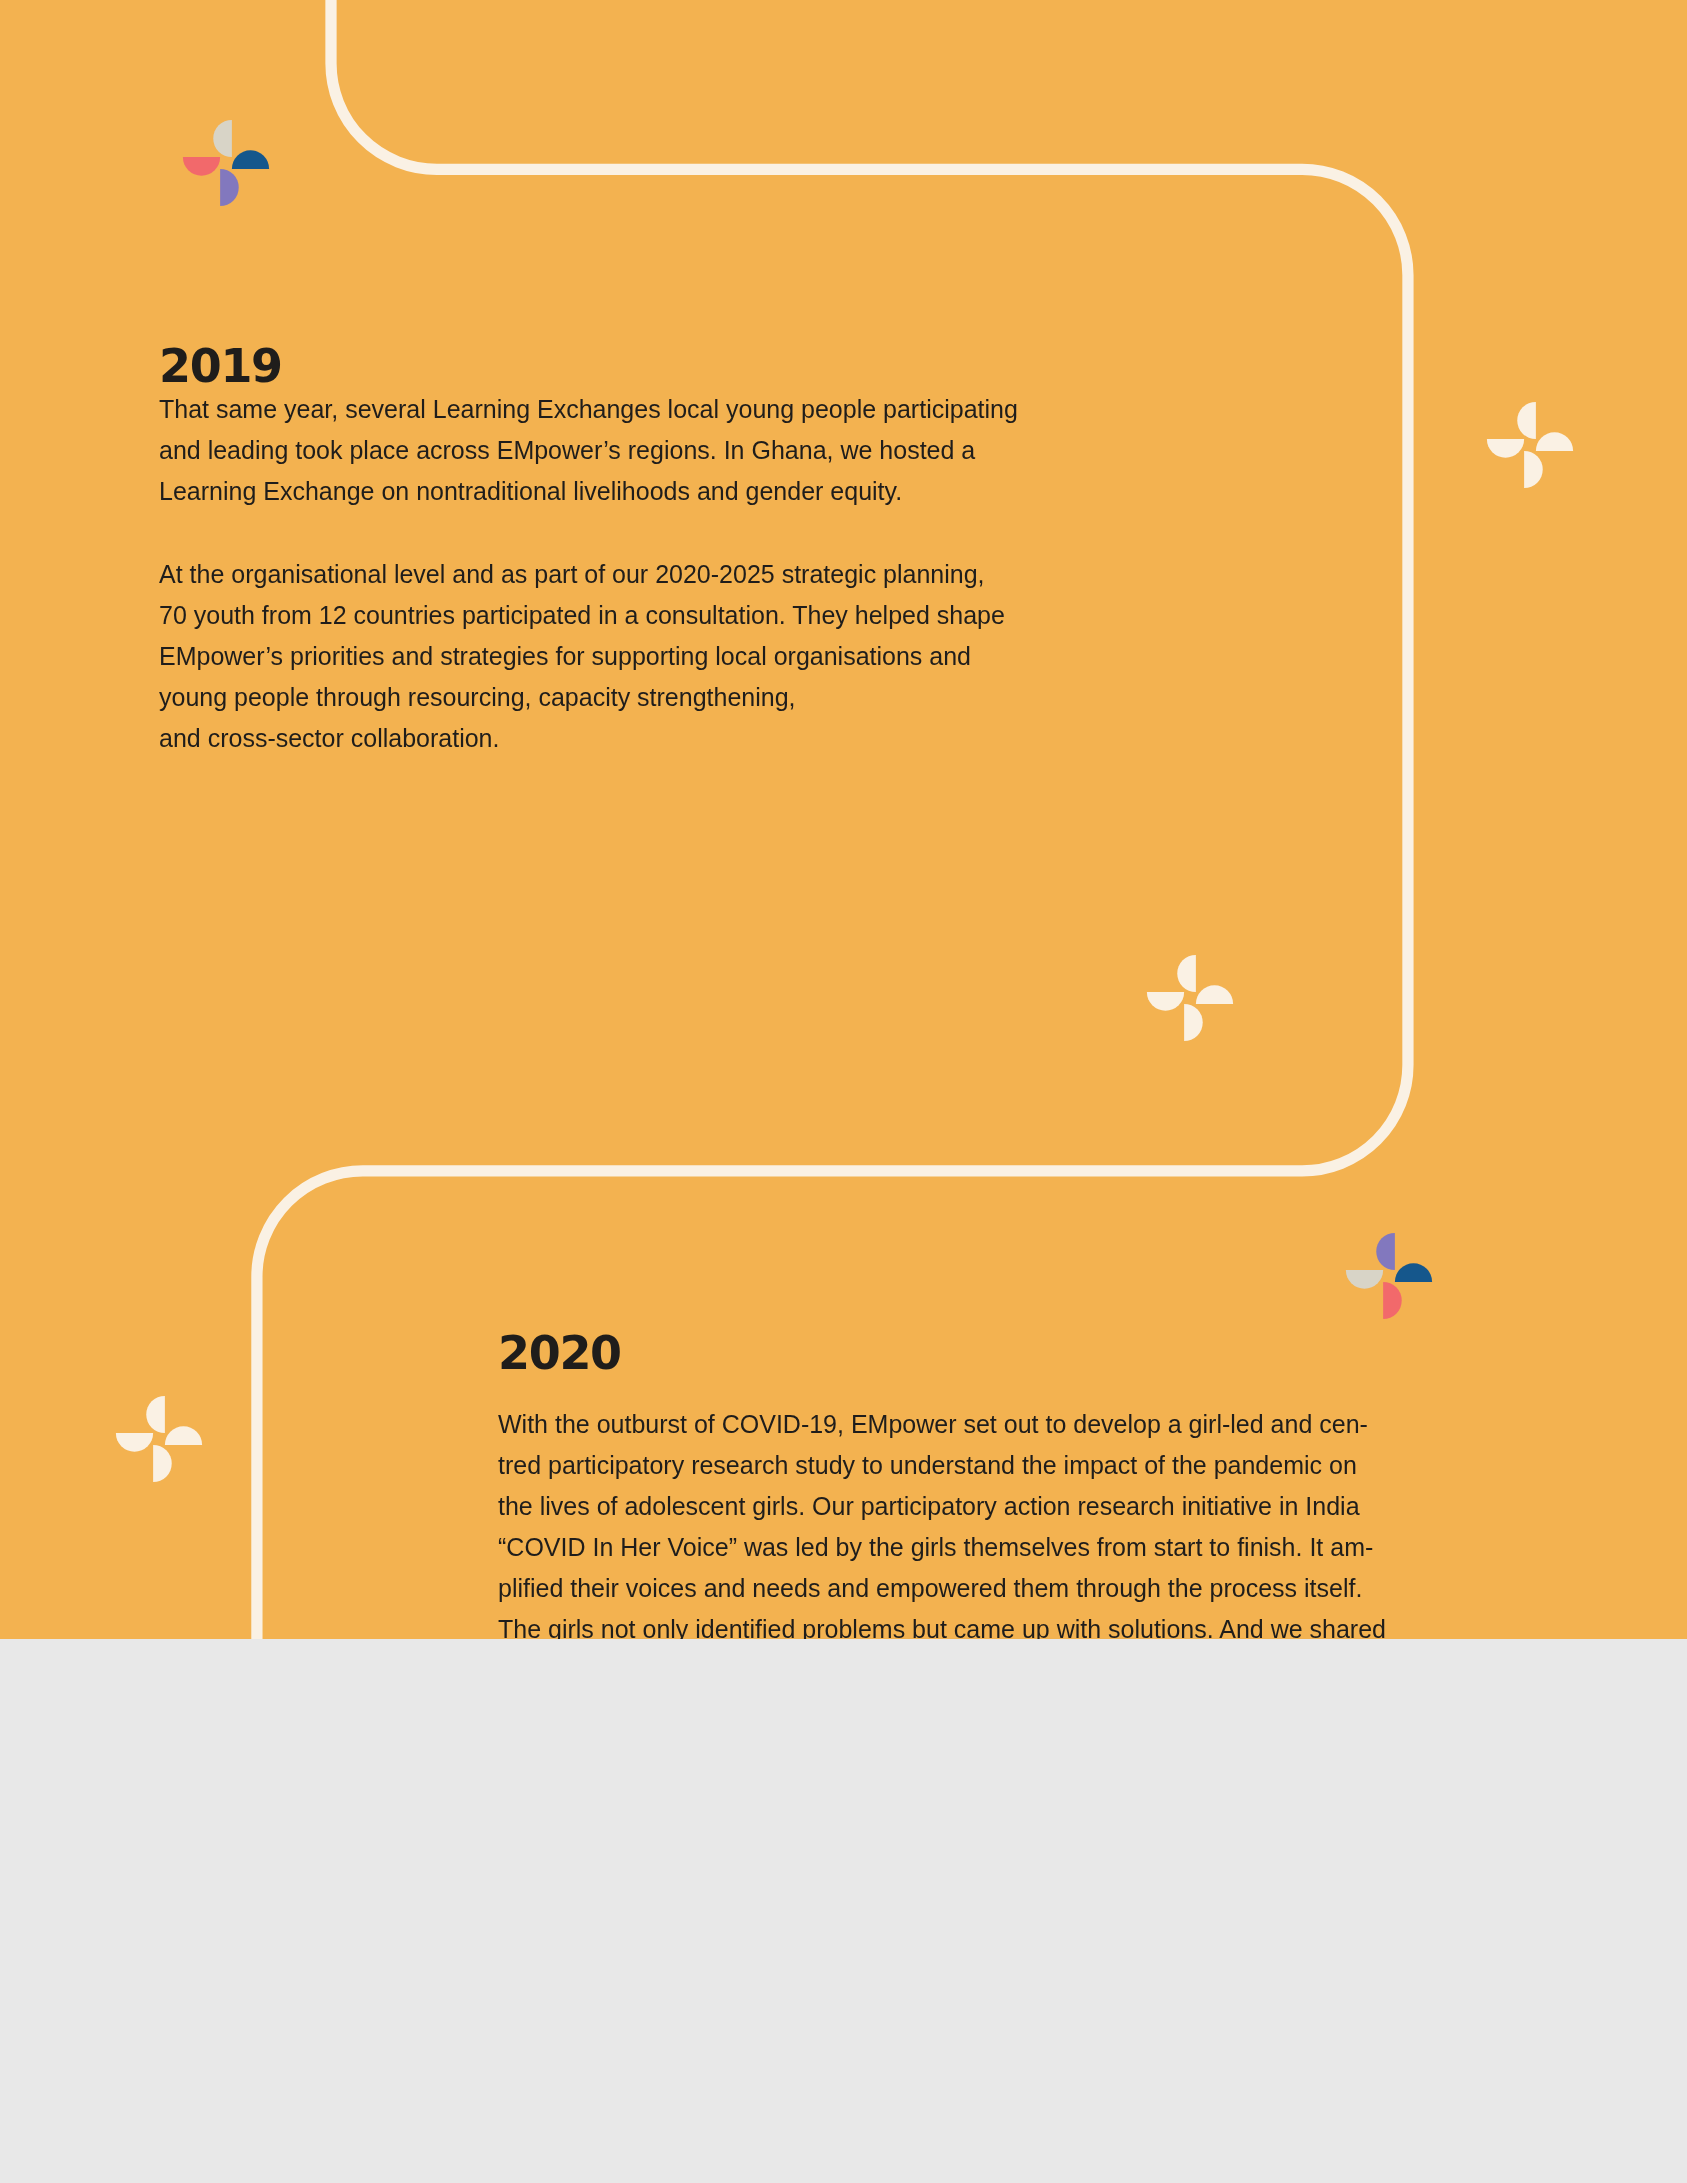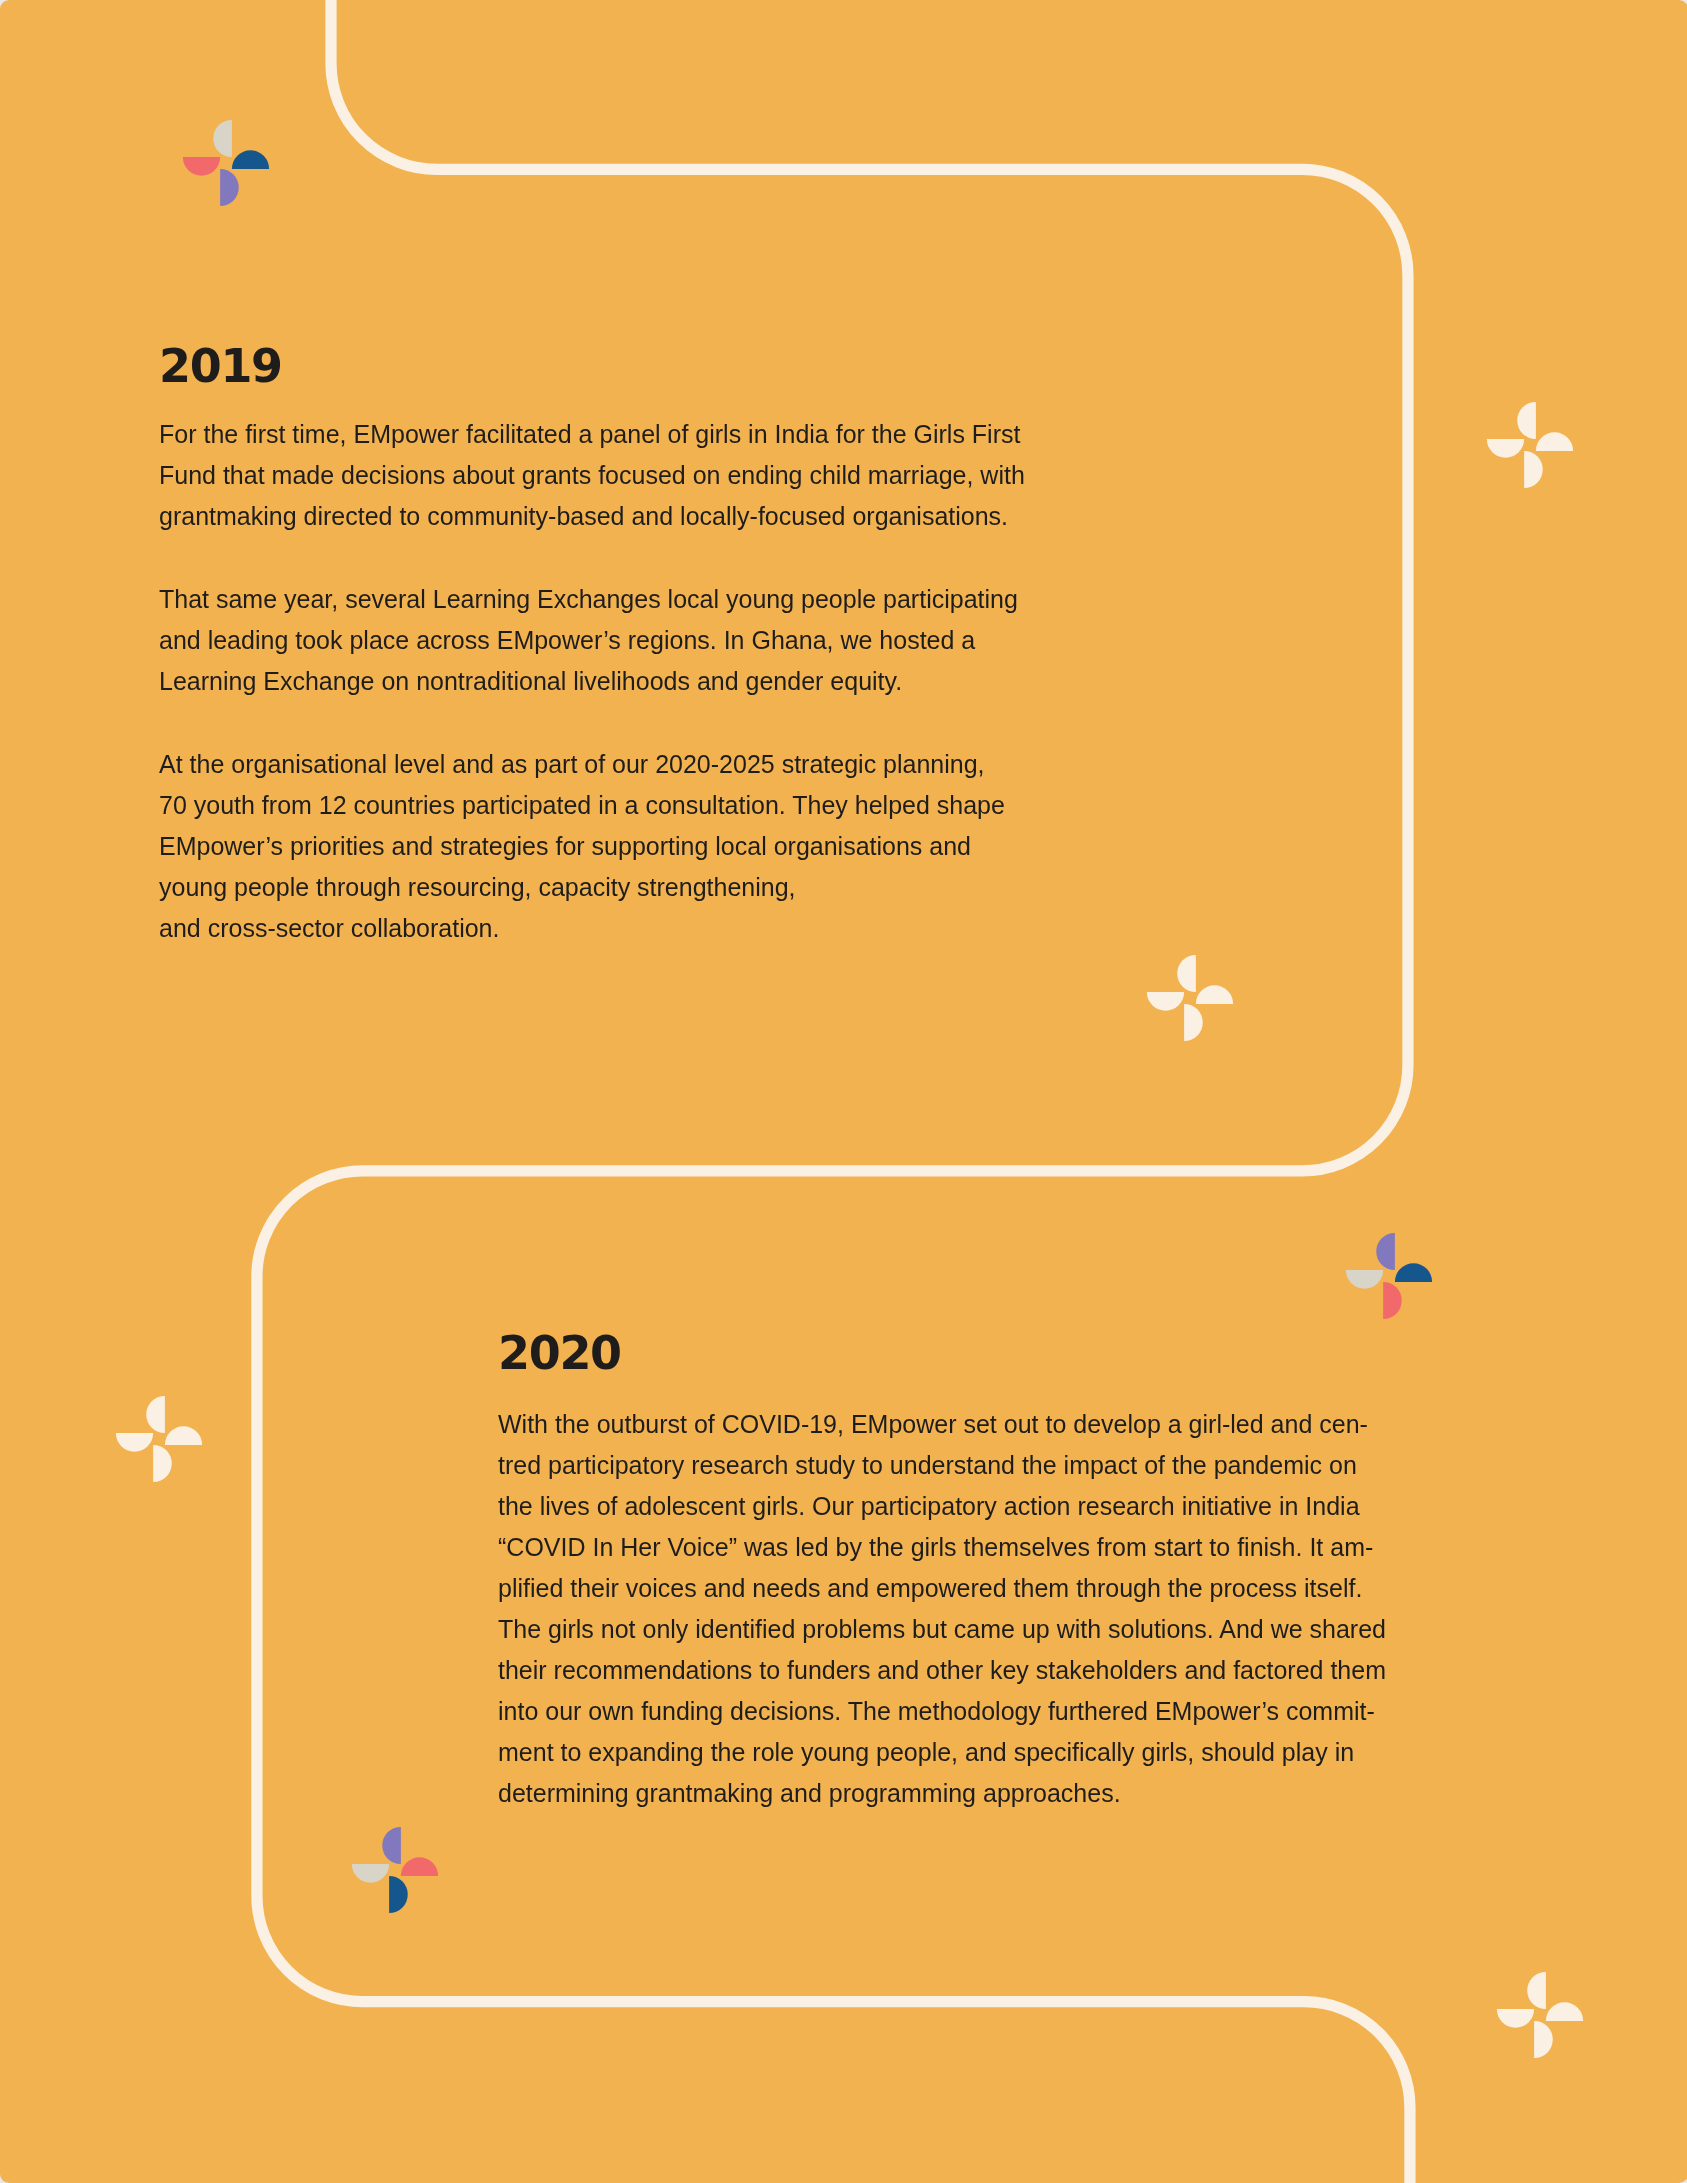--- a/index.html
+++ b/index.html
@@ -1,22 +1,21 @@
 <!DOCTYPE html>
 <html style="font-size:10.6px"><head>
 <meta charset="utf-8">
 <style>
   html,body{margin:0;padding:0;background:#e8e8e8}
   .page{
     position:relative;
     width:1688px;
-    height:2183px;
+    height:1639px;
     overflow:hidden;
     font-family:"Liberation Sans",sans-serif;
-    border-radius:9px;
   }
   .snake-svg{position:absolute;left:0;top:0;width:1688px;height:2183px;display:block}
   .pinwheel{position:absolute;width:98px;height:98px}
   #pw-top-left{left:177px;top:114px}
   #pw-top-right{left:1481px;top:396px}
   #pw-mid-right{left:1141px;top:949px}
   #pw-right-colored{left:1340px;top:1227px}
   #pw-left-cream{left:110px;top:1390px}
   #pw-bottom-left-colored{left:346px;top:1821px}
   #pw-bottom-right-cream{left:1491px;top:1966px}
@@ -109,23 +108,20 @@
 
   <svg class="pinwheel" id="pw-bottom-right-cream" viewBox="0 0 100 100" aria-hidden="true">
     <path d="M56 6 A19 19 0 0 0 56 44 Z" fill="#FAF1E4"></path>
     <path d="M6 44 A19 19 0 0 0 44 44 Z" fill="#FAF1E4"></path>
     <path d="M56 56 A19 19 0 0 1 94 56 Z" fill="#FAF1E4"></path>
     <path d="M44 56 A19 19 0 0 1 44 94 Z" fill="#FAF1E4"></path>
   </svg>
 
   <section class="entry" id="entry-2019" style="color: rgb(31, 29, 27);">
     <h2 class="year">2019</h2>
-    <p class="para-first">For the first time, EMpower facilitated a panel of girls in India for the Girls First
-Fund that made decisions about grants focused on ending child marriage, with
-grantmaking directed to community-based and locally-focused organisations.</p>
     <p>That same year, several Learning Exchanges local young people participating
 and leading took place across EMpower’s regions. In Ghana, we hosted a
 Learning Exchange on nontraditional livelihoods and gender equity.</p>
     <p>At the organisational level and as part of our 2020-2025 strategic planning,
 70 youth from 12 countries participated in a consultation. They helped shape
 EMpower’s priorities and strategies for supporting local organisations and
 young people through resourcing, capacity strengthening,
 and cross-sector collaboration.</p>
   </section>
 

